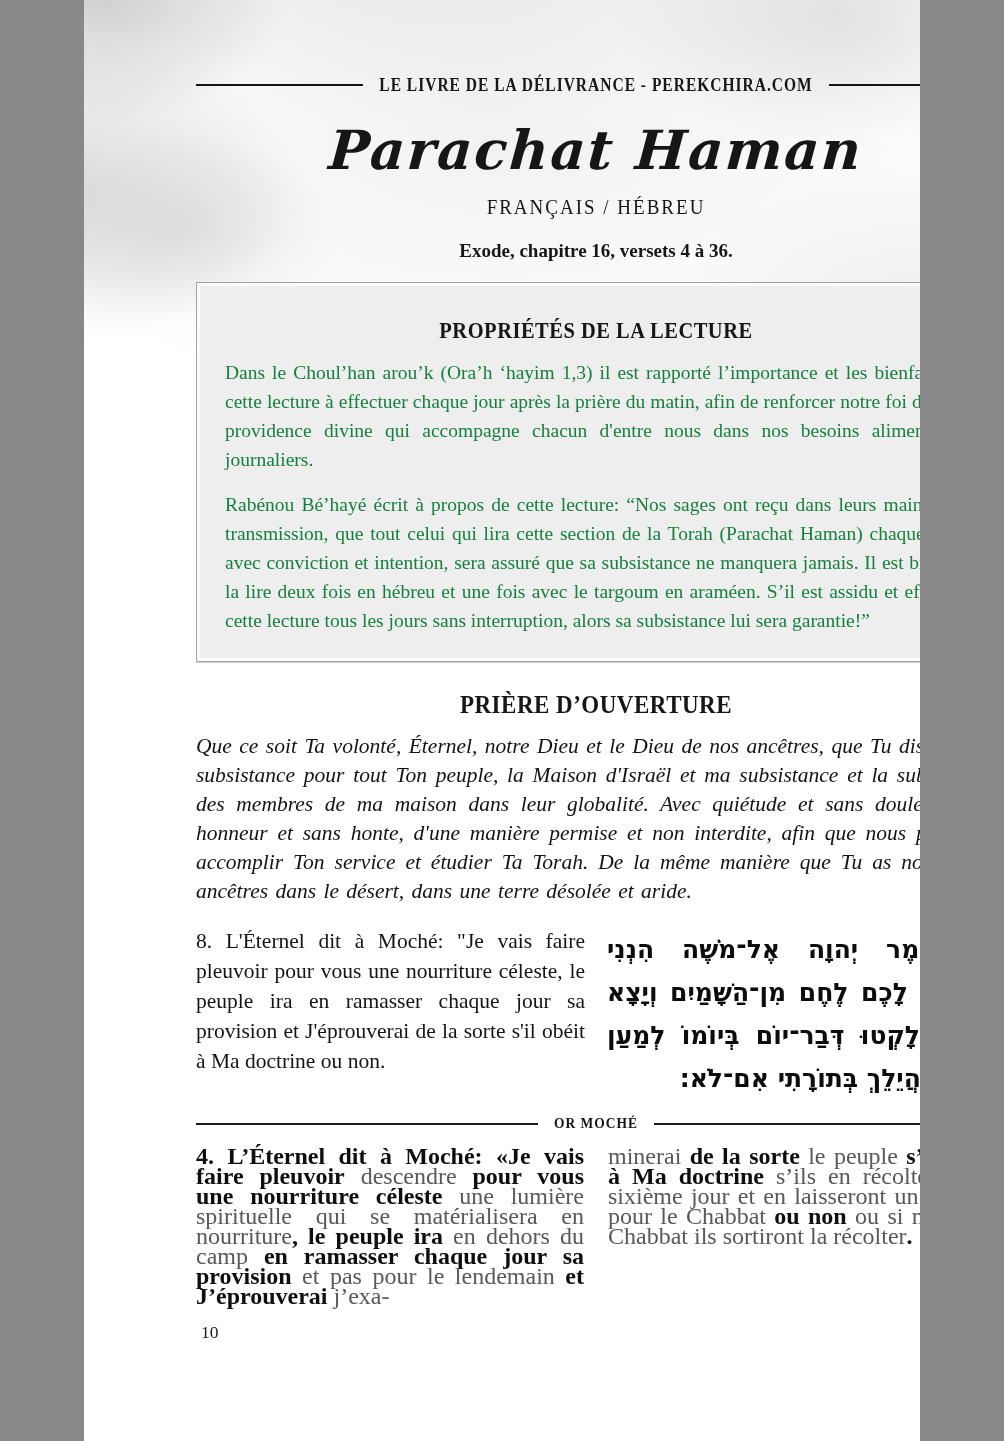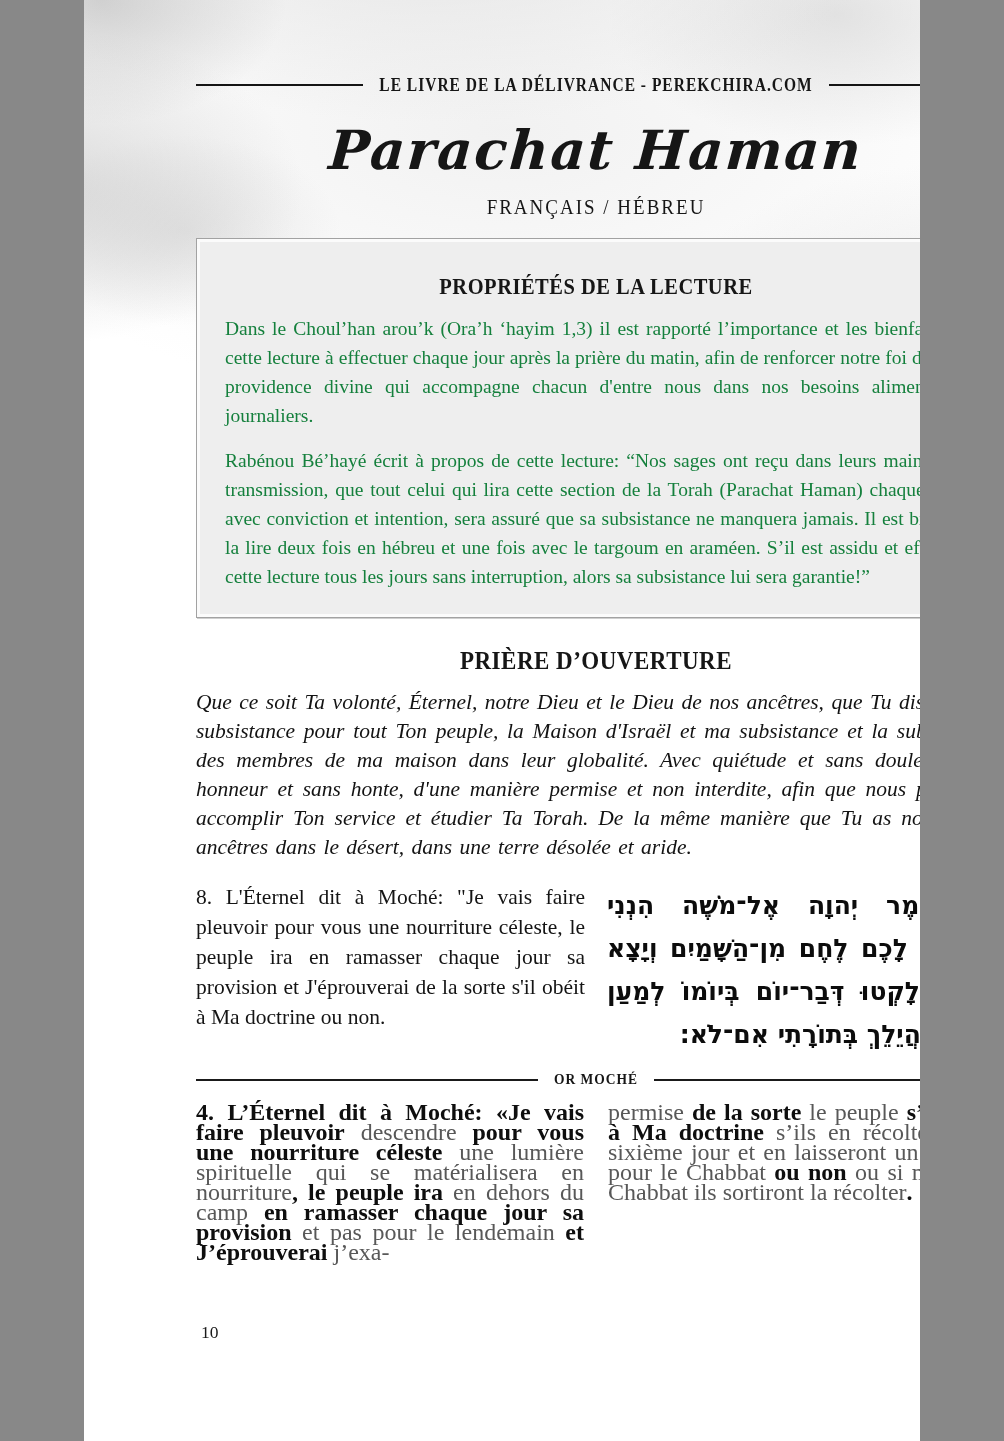--- a/index.html
+++ b/index.html
@@ -118,20 +118,21 @@
     <div class="rule-row header-row">
       <div class="rule"></div>
       <div class="header-title">LE LIVRE DE LA DÉLIVRANCE - PEREKCHIRA.COM</div>
       <div class="rule"></div>
     </div>
 
     <div class="script-title">Parachat Haman</div>
 
     <div class="subtitle">FRANÇAIS / HÉBREU</div>
 
+    <div class="reference">Exode, chapitre 16, versets 4 à 36.</div>
 
     <div class="prop-box">
       <div class="prop-box-title">PROPRIÉTÉS DE LA LECTURE</div>
       <div class="prop-par">Dans le Choul’han arou’k (Ora’h ‘hayim 1,3) il est rapporté l’importance et les bienfaits de cette lecture à effectuer chaque jour après la prière du matin, afin de renforcer notre foi dans la providence divine qui accompagne chacun d'entre nous dans nos besoins alimentaires journaliers.</div>
       <div class="prop-par">Rabénou Bé’hayé écrit à propos de cette lecture: “Nos sages ont reçu dans leurs mains, par transmission, que tout celui qui lira cette section de la Torah (Parachat Haman) chaque jour, avec conviction et intention, sera assuré que sa subsistance ne manquera jamais. Il est bien de la lire deux fois en hébreu et une fois avec le targoum en araméen. S’il est assidu et effectue cette lecture tous les jours sans interruption, alors sa subsistance lui sera garantie!”</div>
     </div>
 
     <div class="prayer-heading">PRIÈRE D’OUVERTURE</div>
 
     <div class="prayer-text">Que ce soit Ta volonté, Éternel, notre Dieu et le Dieu de nos ancêtres, que Tu disposes la subsistance pour tout Ton peuple, la Maison d'Israël et ma subsistance et la subsistance des membres de ma maison dans leur globalité. Avec quiétude et sans douleur, avec honneur et sans honte, d'une manière permise et non interdite, afin que nous puissions accomplir Ton service et étudier Ta Torah. De la même manière que Tu as nourri nos ancêtres dans le désert, dans une terre désolée et aride.</div>
@@ -147,20 +148,20 @@
     </div>
 
     <div class="rule-row divider-row">
       <div class="divider-rule"></div>
       <div class="divider-label">OR MOCHÉ</div>
       <div class="divider-rule"></div>
     </div>
 
     <div class="commentary">
       <div class="comm-col"><span class="seg-bold">4. L’Éternel dit à Moché: «Je vais faire pleuvoir</span><span> descendre </span><span class="seg-bold">pour vous une nourriture céleste</span><span> une lumière spirituelle qui se matérialisera en nourriture</span><span class="seg-bold">, le peuple ira</span><span> en dehors du camp </span><span class="seg-bold">en ramasser chaque jour sa provision</span><span> et pas pour le lendemain </span><span class="seg-bold">et J’éprouverai</span><span> j’exa-</span></div>
-      <div class="comm-col"><span>permise </span><span class="seg-bold">de la sorte</span><span> le peuple </span><span class="seg-bold">s’il obéit à Ma doctrine</span><span> s’ils en récolteront le sixième jour et en laisseront un surplus pour le Chabbat </span><span class="seg-bold">ou non</span><span> ou si même le Chabbat ils sortiront la récolter</span><span class="seg-bold">.</span></div>
+      <div class="comm-col"><span>minerai </span><span class="seg-bold">de la sorte</span><span> le peuple </span><span class="seg-bold">s’il obéit à Ma doctrine</span><span> s’ils en récolteront le sixième jour et en laisseront un surplus pour le Chabbat </span><span class="seg-bold">ou non</span><span> ou si même le Chabbat ils sortiront la récolter</span><span class="seg-bold">.</span></div>
     </div>
 
   </div>
 
   <div class="page-number">10</div>
 
 </div>
 
 </body></html>

